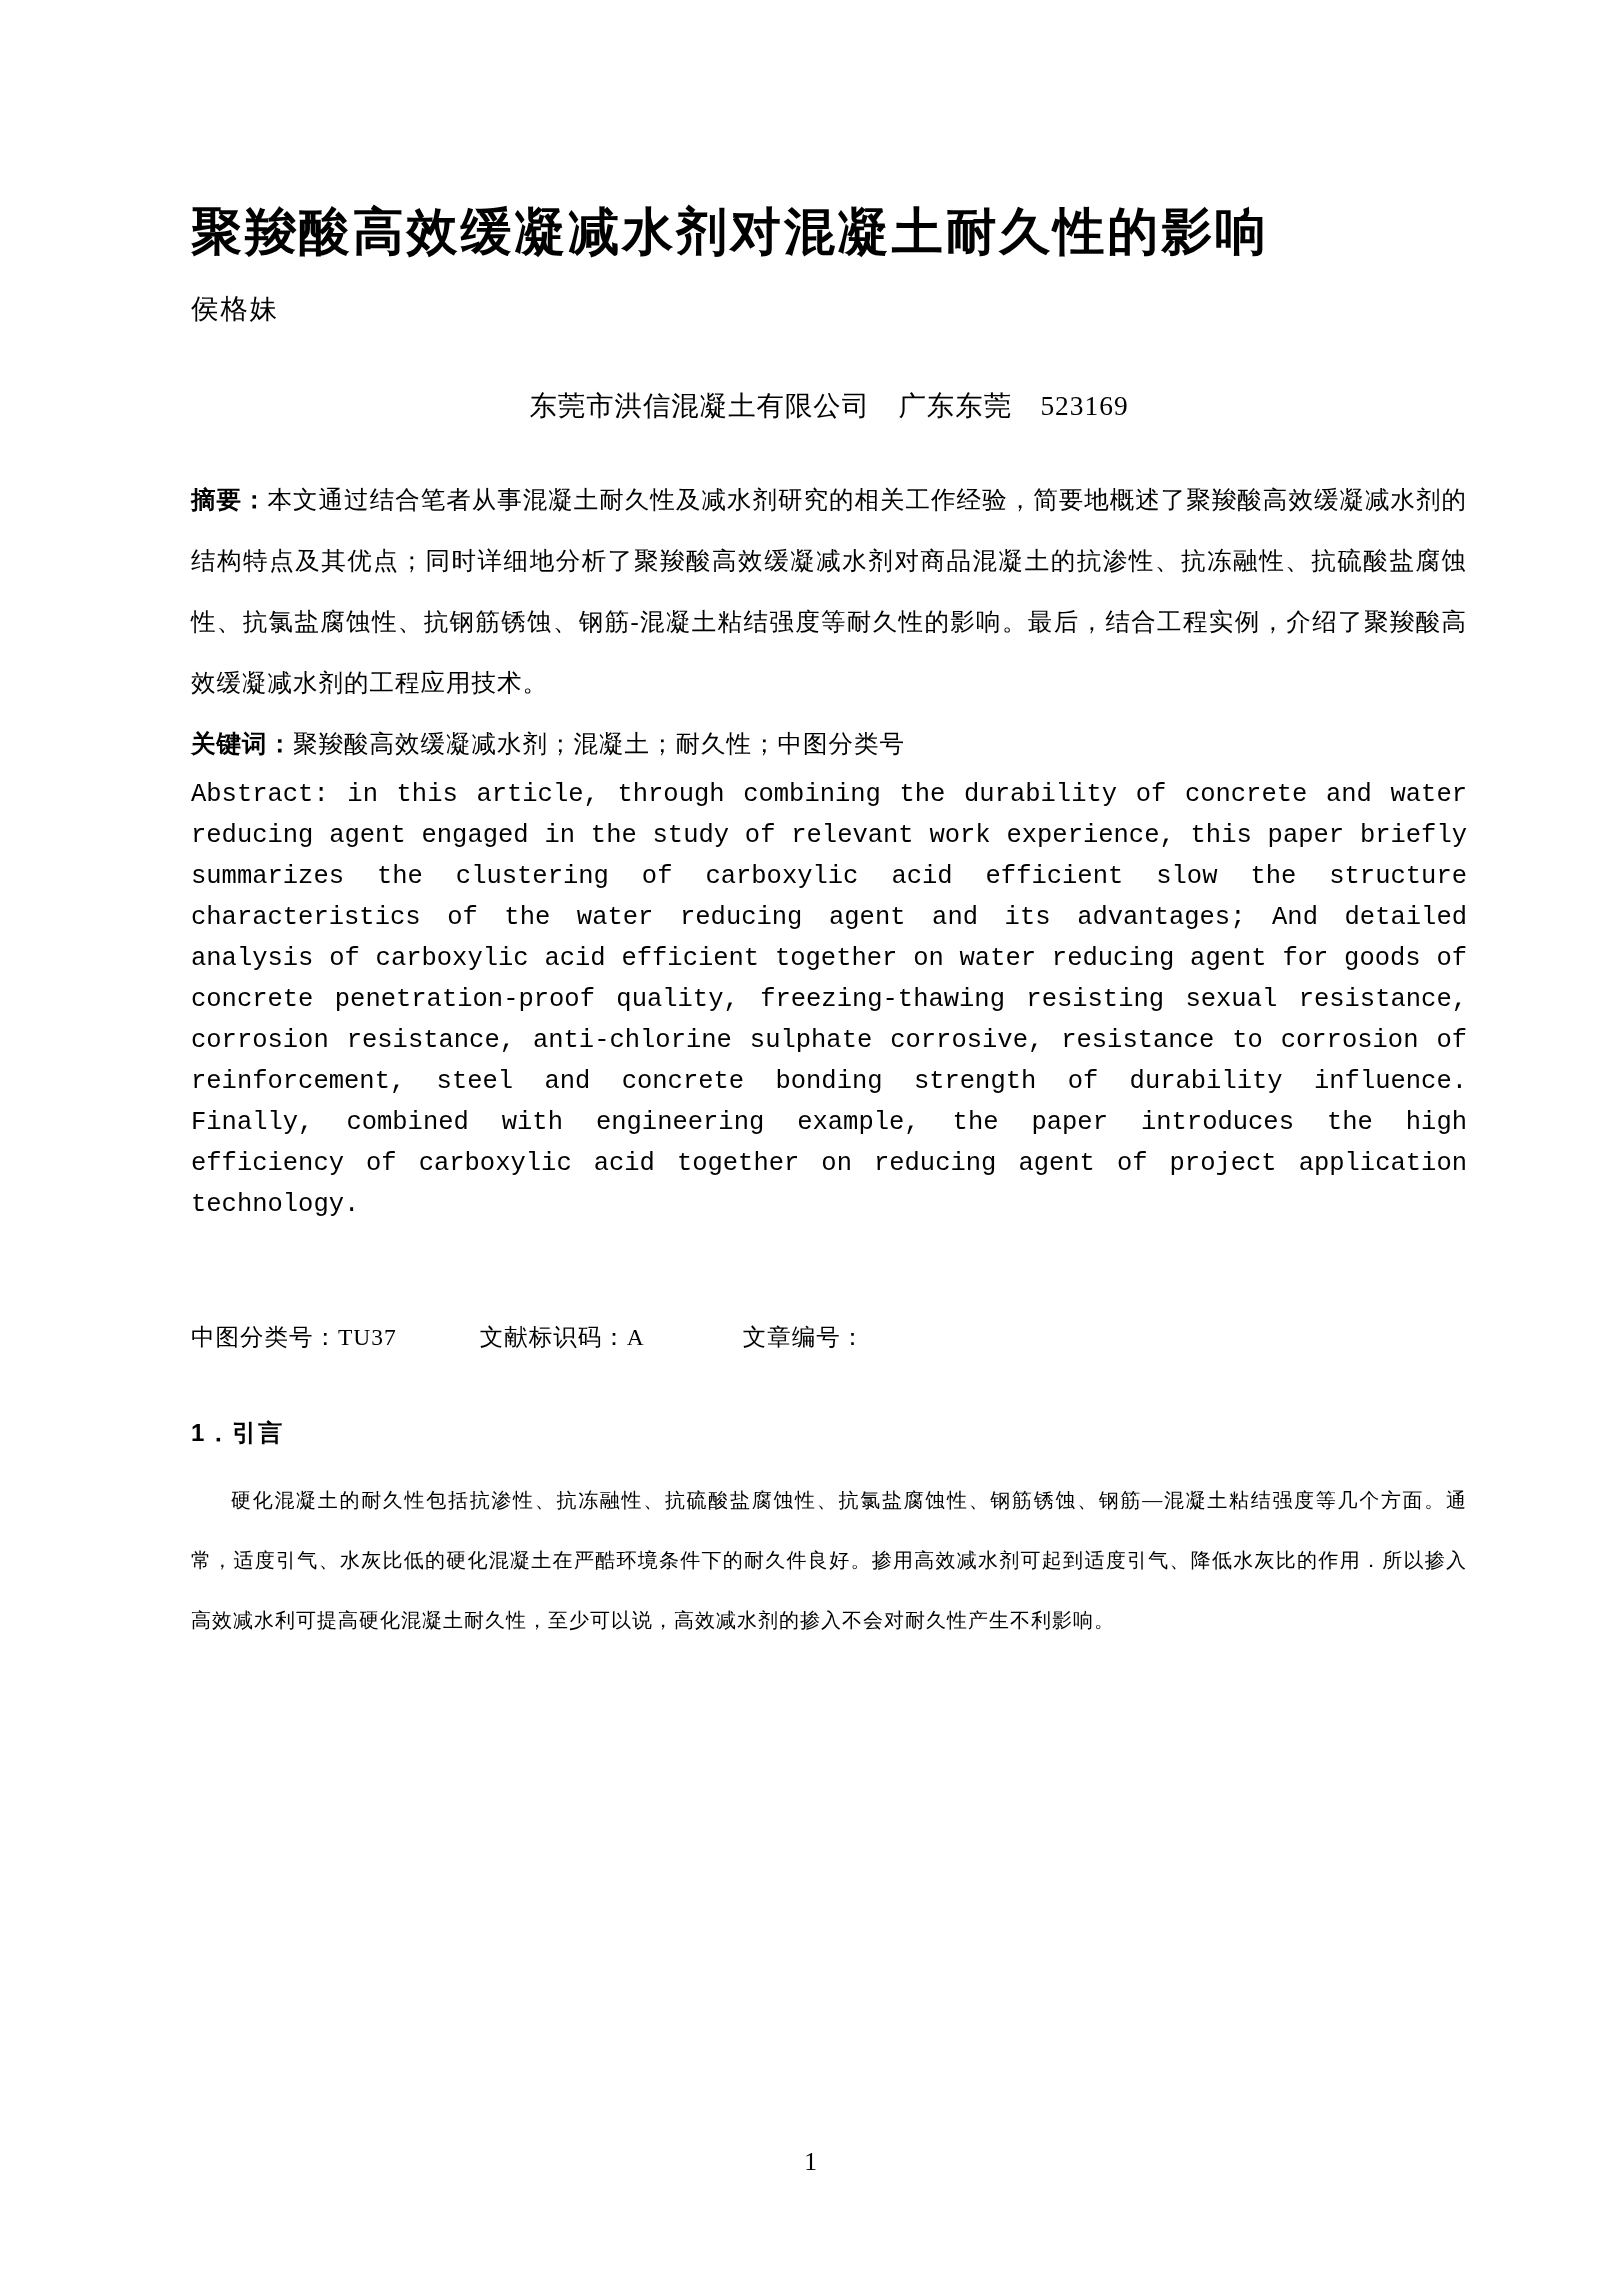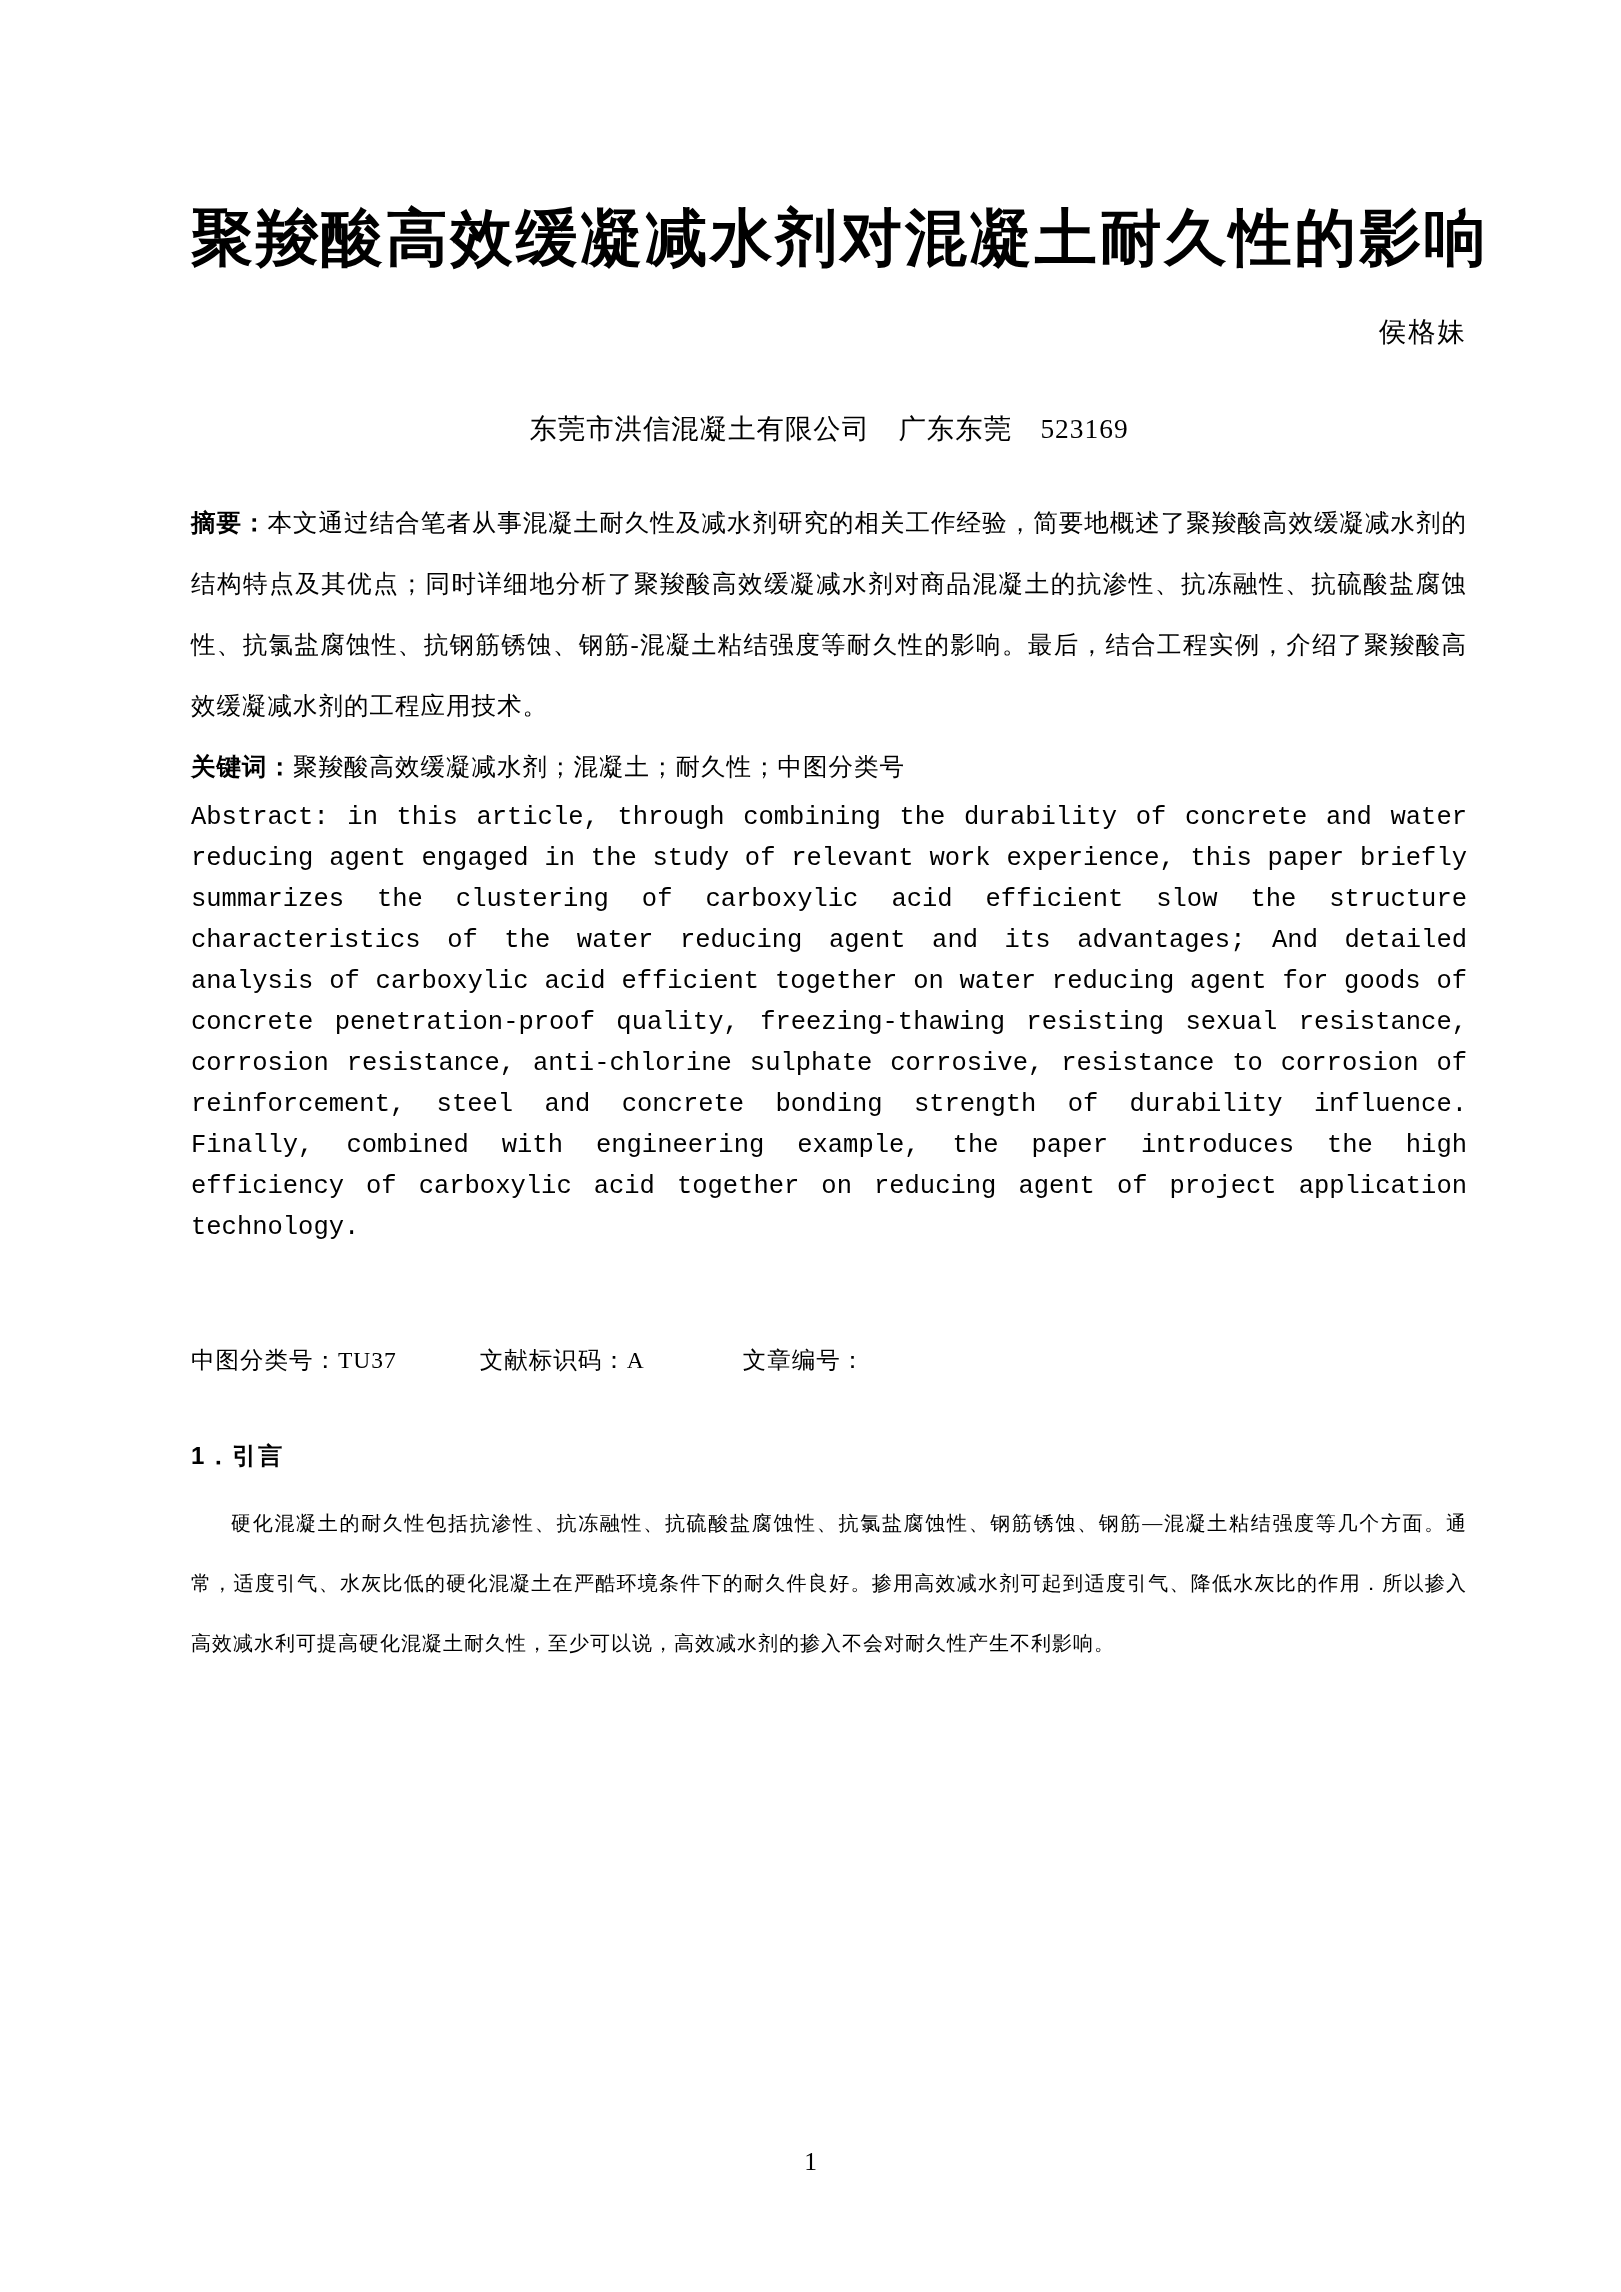--- a/index.html
+++ b/index.html
@@ -15,29 +15,29 @@
   .content {
     position: absolute;
     left: 191px;
     top: 0;
     width: 1276px;
   }
   .paper-title {
     margin: 201px 0 12px 0;
     font-family: "Liberation Sans", sans-serif;
     font-weight: bold;
-    font-size: 62px;
+    font-size: 51px;
     line-height: 1.2;
     letter-spacing: 2.9px;
     white-space: nowrap;
   }
   .author {
-    margin-top: 39px;
+    margin-top: 29px;
     font-size: 27.4px;
-    text-align: right;
+    text-align: left;
     letter-spacing: 2px;
   }
   .affiliation {
     margin-top: 61px;
     font-size: 27.4px;
     text-align: center;
     letter-spacing: 1px;
   }
   .abstract-cn {
     margin: 45px 0 0 0;

